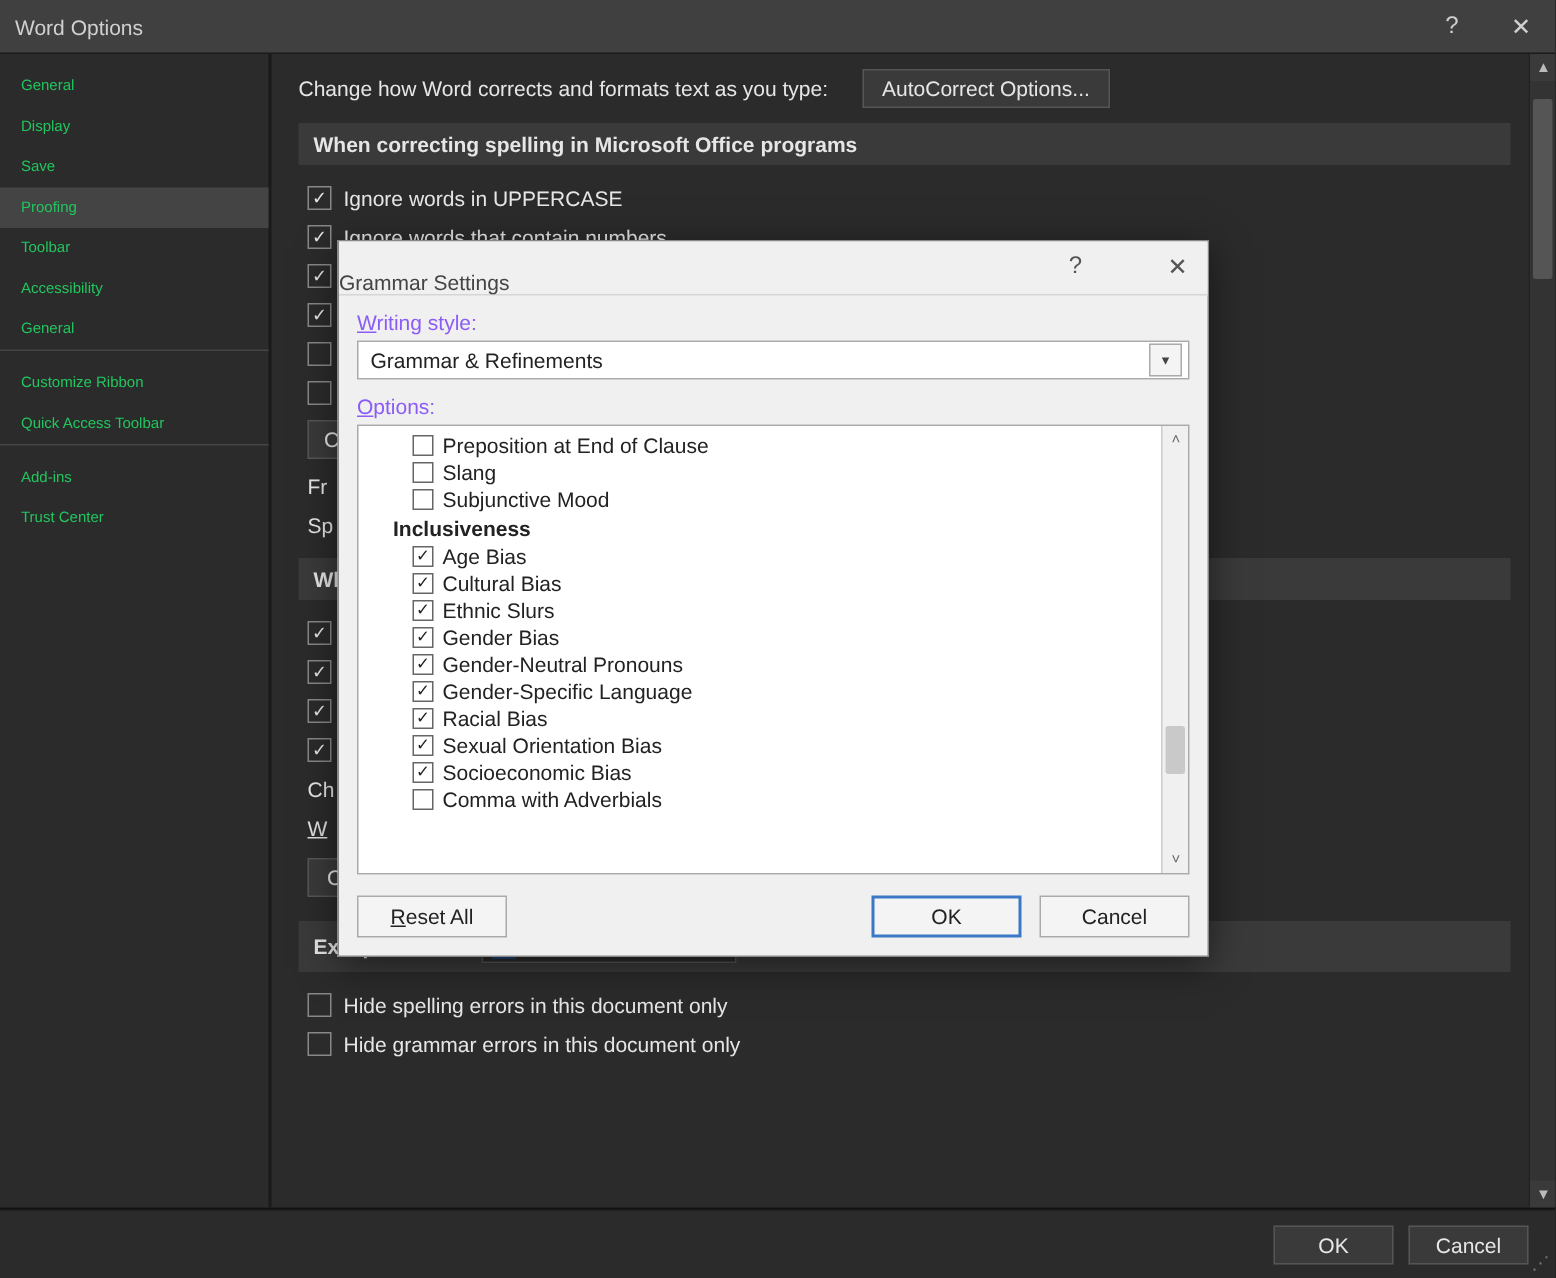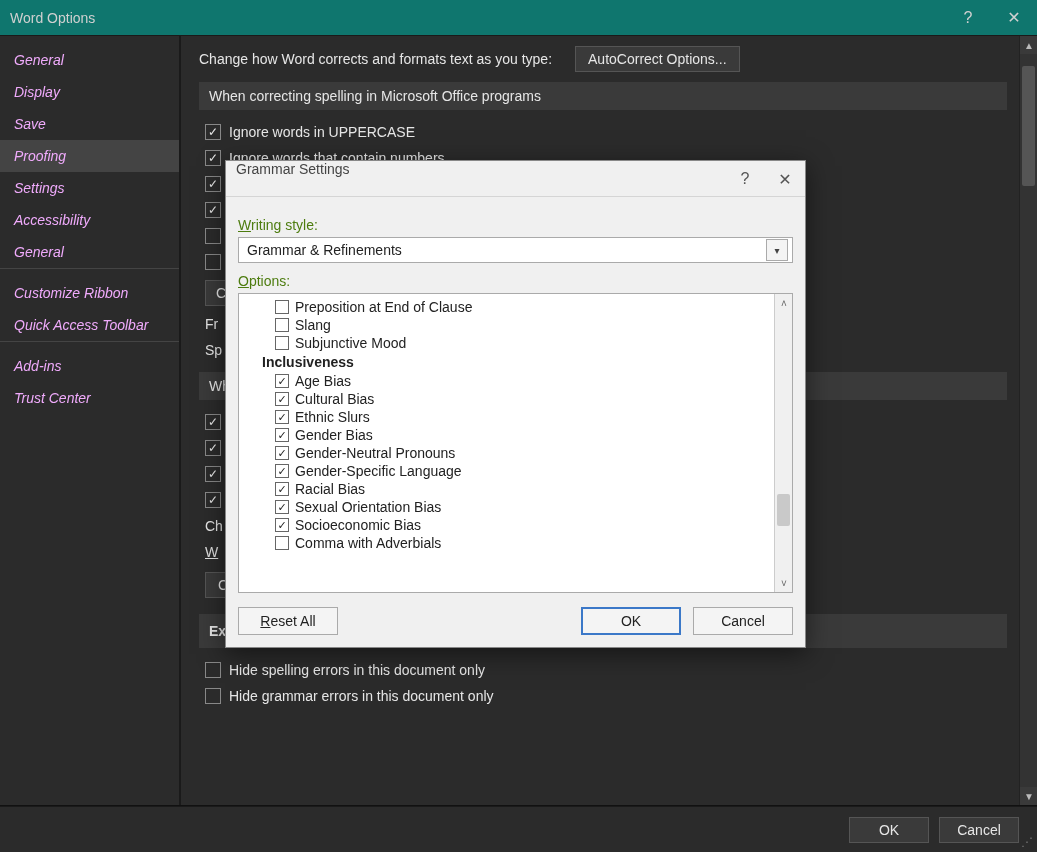--- a/index.html
+++ b/index.html
@@ -8,21 +8,21 @@
     font-family: "Segoe UI", Arial, sans-serif;
     font-size: 14px;
     background: #1f1f1f;
     color: #e6e6e6;
     position: relative;
   }
 
   
   .win-titlebar {
     height: 36px;
-    background: #0f766e;
+    background: #404040;
     display: flex;
     align-items: center;
     padding-left: 10px;
     border-bottom: 1px solid #1a1a1a;
   }
   .win-titlebar .title { color: #d0d0d0; font-size: 14px; }
   .win-titlebar .spacer { flex: 1; }
   .win-titlebar .tb-btn {
     width: 46px; height: 36px;
     display: flex; align-items: center; justify-content: center;
@@ -31,24 +31,23 @@
 
   .body-row { display: flex; height: 770px; border-bottom: 1px solid #111; }
   .sidebar {
     width: 180px;
     background: #2b2b2b;
     border-right: 1px solid #1a1a1a;
     padding: 8px 0;
   }
   .sidebar .item {
     padding: 8px 14px;
-    color: #f0abfc;
-    font-size: 14px;
+    color: #22c55e;
+    font-size: 10px;
     cursor: pointer;
-    font-style: italic;
   }
   .sidebar .item.selected { background: #444; }
 
   .main {
     flex: 1;
     position: relative;
     background: #2b2b2b;
     border-left: 1px solid #1a1a1a;
     overflow: hidden;
   }
@@ -80,21 +79,21 @@
     padding: 10px 12px 10px 18px;
     color: #e6e6e6;
   }
   .intro { display:flex; gap:23px; align-items:center; margin-bottom:10px; }
   .btn-dark {
     background: #3a3a3a; border: 1px solid #555; color: #e6e6e6;
     padding: 4px 12px; font-size: 14px;
   }
   .section-header {
     background: #3a3a3a;
-    font-weight: 400;
+    font-weight: 700;
     padding: 6px 10px;
     margin: 8px 0 10px 0;
   }
   .check-row {
     display: flex; align-items: center; gap: 8px;
     padding: 4px 0 6px 6px;
     color: #e6e6e6;
   }
   .chk {
     width: 16px; height: 16px;
@@ -140,30 +139,30 @@
     left: 225px; top: 160px;
     width: 581px;
     background: #f0f0f0;
     color: #222;
     border: 1px solid #888;
     box-shadow: 0 6px 24px rgba(0,0,0,0.5);
   }
   .modal-titlebar {
     height: 36px;
     background: #f0f0f0;
-    display:flex; align-items:flex-start;
-    padding-left:10px;
+    display:flex; align-items:flex-end;
     color:#444;
     border-bottom: 1px solid #d5d5d5;
+    gap: 28px;
   }
   .modal-titlebar .spacer { flex:1; }
   .m-tb-btn { width:40px; height:36px; display:flex; align-items:center; justify-content:center; color:#555; font-size:16px; }
 
   .modal-body { padding: 10px 12px 12px 12px; }
-  .mlabel { color:#4d7c0f; margin-bottom:4px; display:block;margin-top:10px; }
+  .mlabel { color:#8b5cf6; margin-bottom:4px; display:block; }
   .dd {
     display:flex; align-items:center; justify-content:space-between;
     height:26px; border:1px solid #aaa; background:#fff;
     padding:0 4px 0 8px; margin-bottom:10px; color:#222;
   }
   .dd .dd-arrow {
     width:22px; height:22px; border:1px solid #aaa;
     display:flex; align-items:center; justify-content:center;
     background:#f4f4f4; color:#444; font-size:10px;
   }
@@ -219,21 +218,21 @@
       <span>✕</span>
     </div>
 </div>
 
 <div class="body-row">
   <div class="sidebar" id="sidebar">
       <div class="item">General</div>
       <div class="item">Display</div>
       <div class="item">Save</div>
       <div class="item selected">Proofing</div>
-      <div class="item">Settings</div>
+      <div class="item">Toolbar</div>
       <div class="item">Accessibility</div>
       <div class="item">General</div>
       <div class="divider"></div>
       <div class="item">Customize Ribbon</div>
       <div class="item">Quick Access Toolbar</div>
       <div class="divider"></div>
       <div class="item">Add-ins</div>
       <div class="item">Trust Center</div>
     </div>
 

